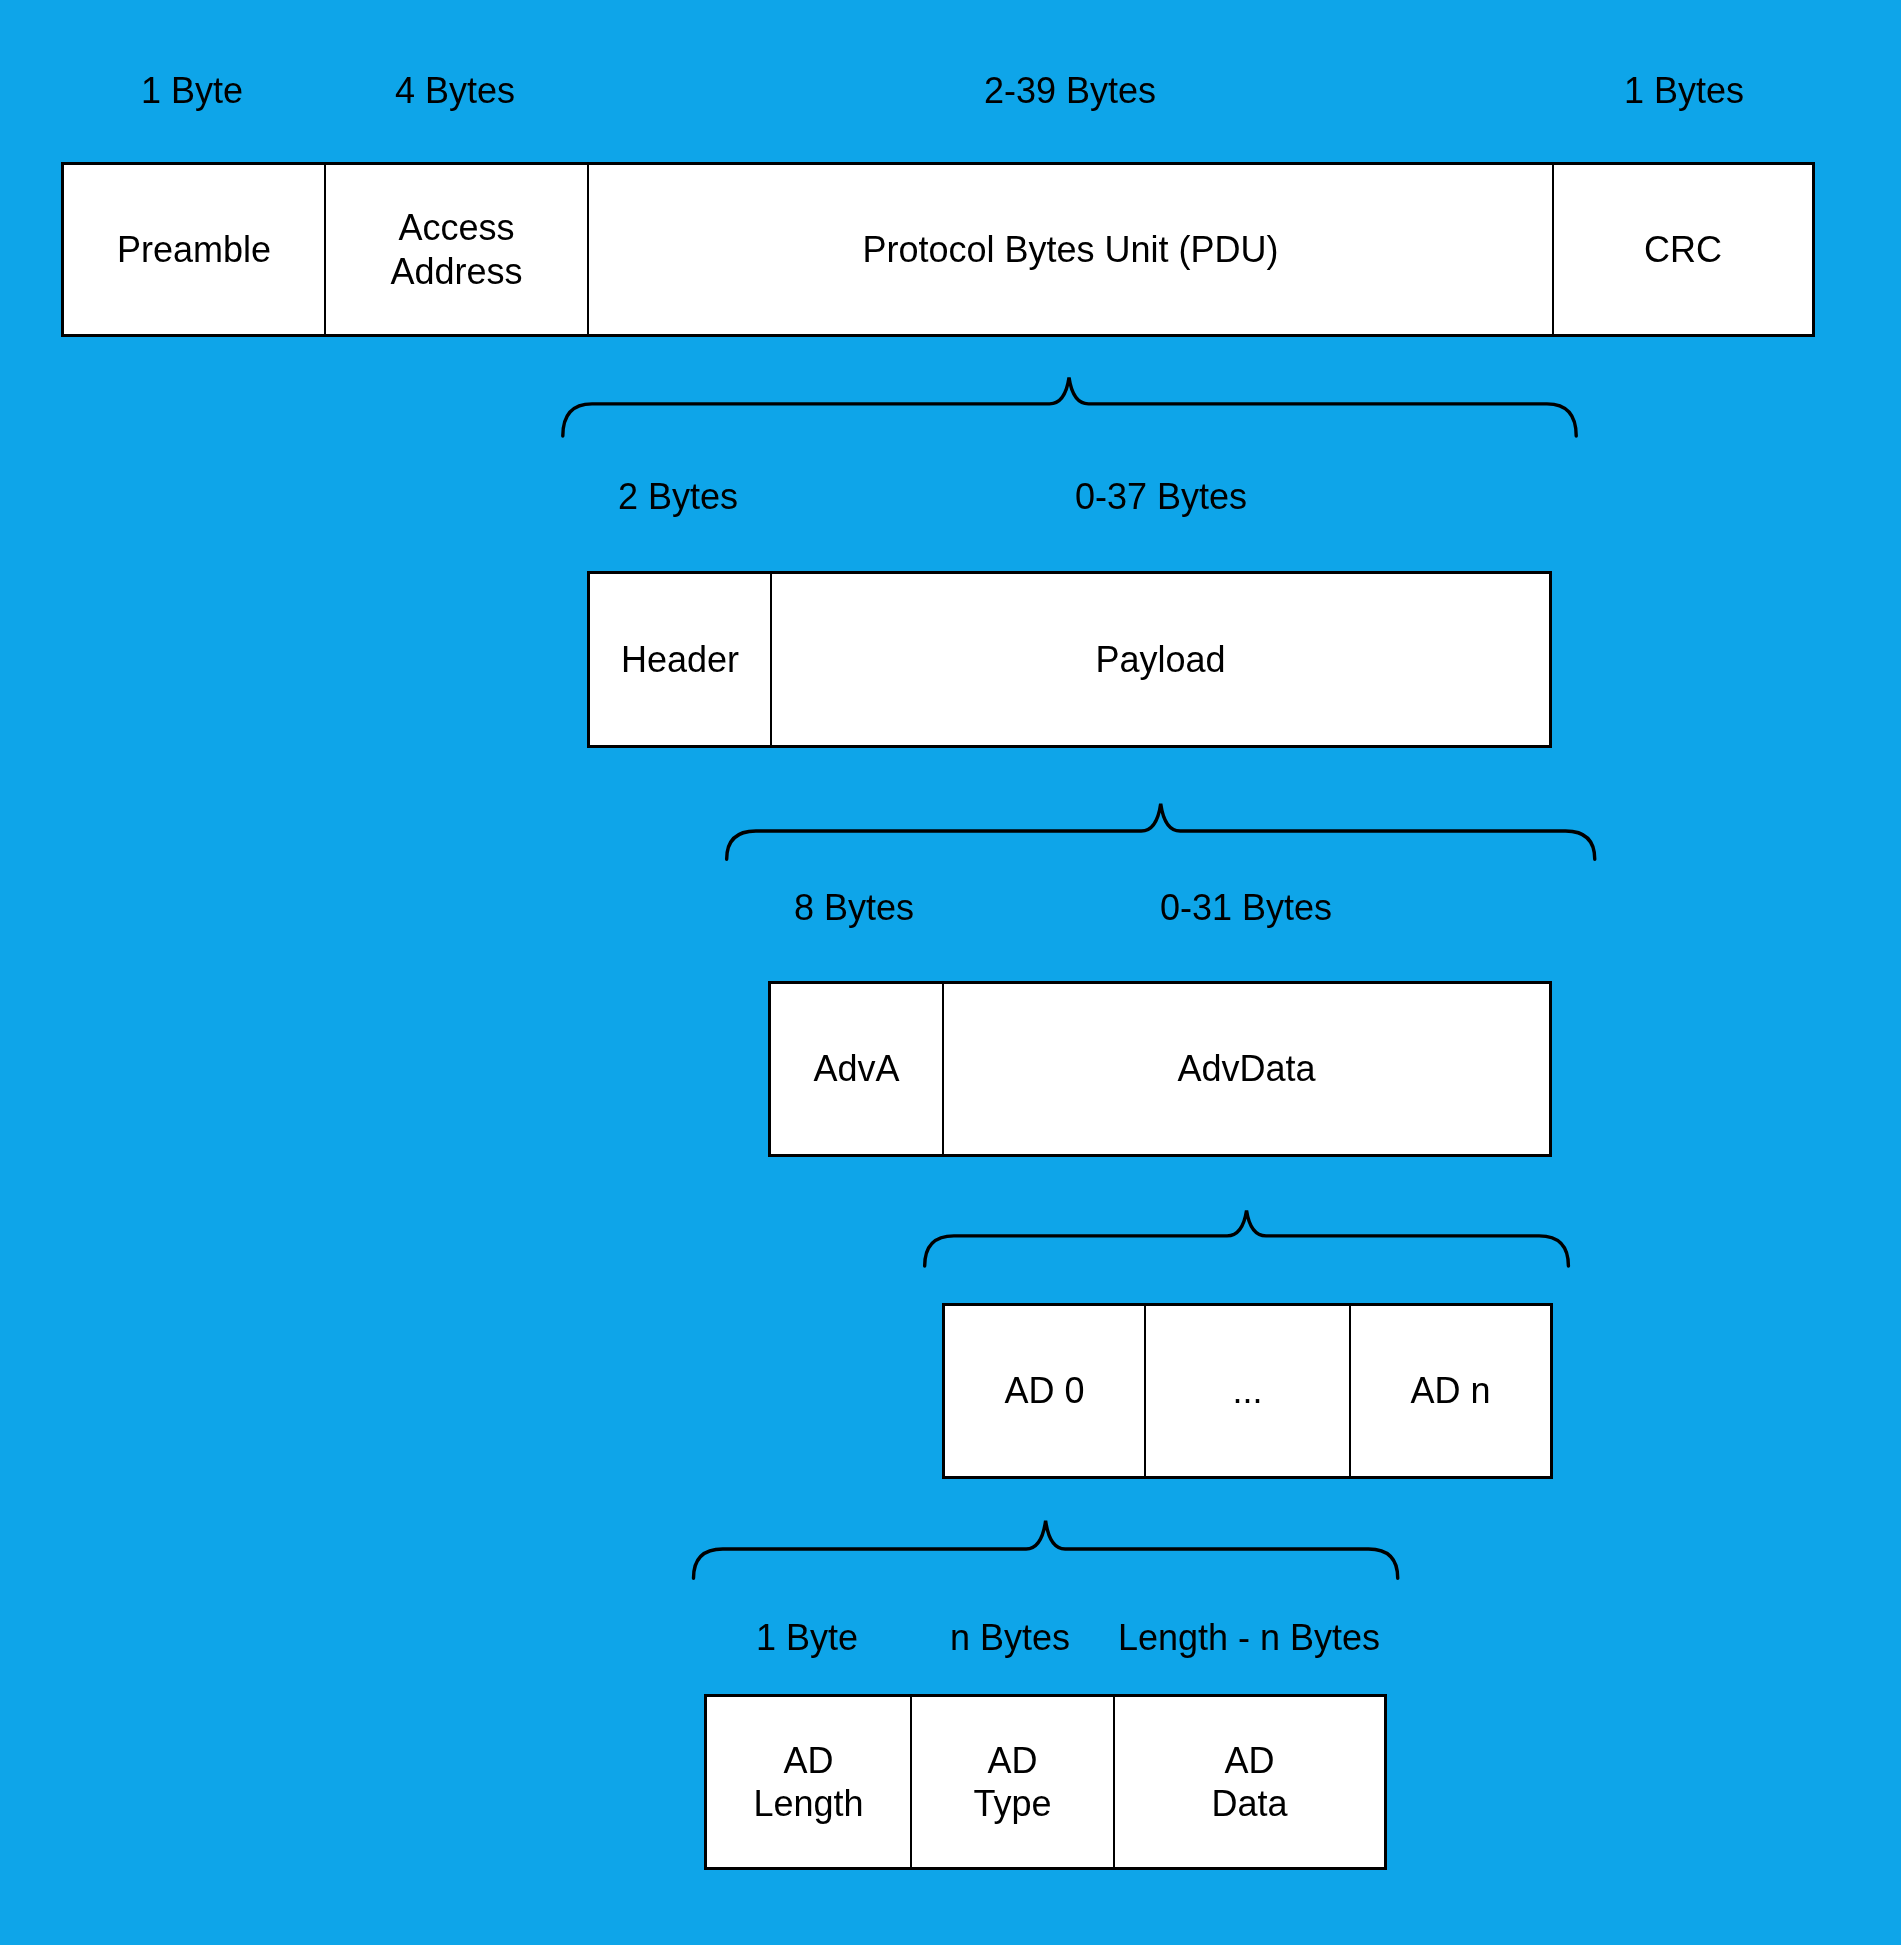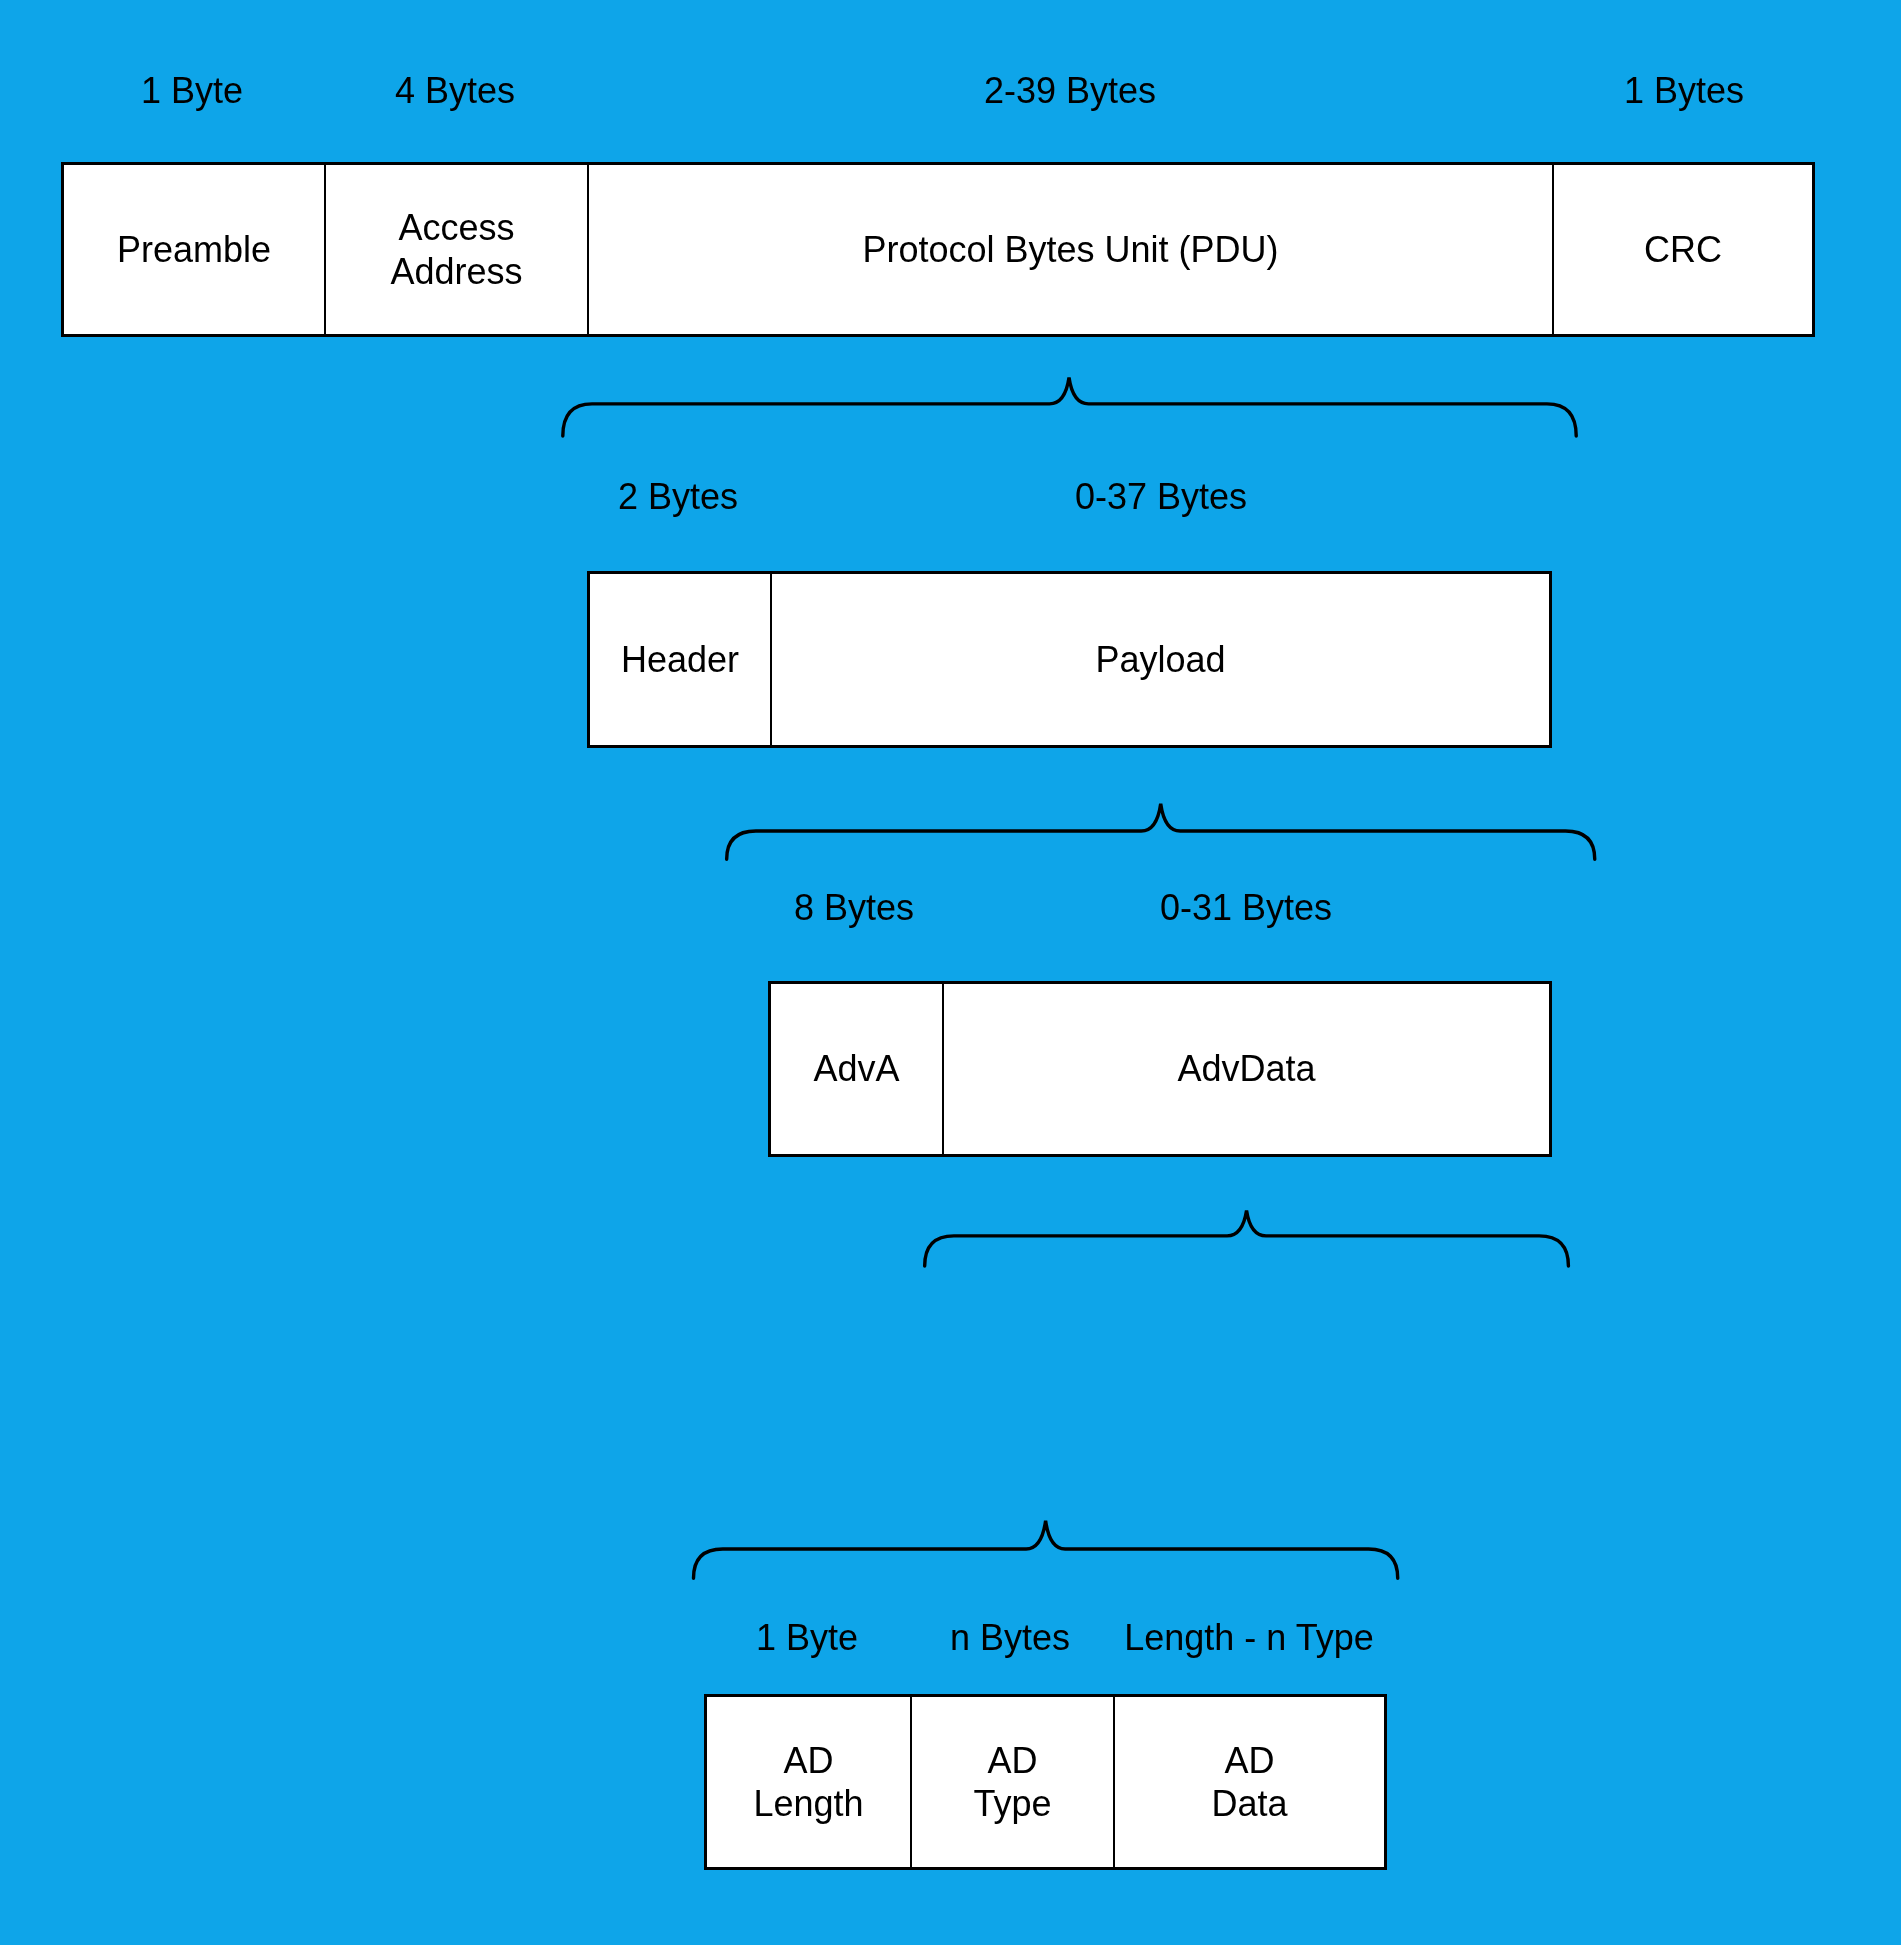--- a/index.html
+++ b/index.html
@@ -97,24 +97,29 @@
   </div>
 
   <div class="size-label" style="left:854px; top:908px">8 Bytes</div>
   <div class="size-label" style="left:1246px; top:908px">0-31 Bytes</div>
 
   <div class="row" style="left:768px; top:981px; width:784px; height:176px">
     <div class="cell" style="width:173px">AdvA</div>
     <div class="cell">AdvData</div>
   </div>
 
+  <div class="row" style="left:942px; top:1303px; width:611px; height:176px">
+    <div class="cell" style="width:201px">AD 0</div>
+    <div class="cell" style="width:205px">...</div>
+    <div class="cell">AD n</div>
+  </div>
 
   <div class="size-label" style="left:807px; top:1638px">1 Byte</div>
   <div class="size-label" style="left:1010px; top:1638px">n Bytes</div>
-  <div class="size-label" style="left:1249px; top:1638px">Length - n Type</div>
+  <div class="size-label" style="left:1249px; top:1638px">Length - n Bytes</div>
 
   <div class="row" style="left:704px; top:1694px; width:683px; height:176px">
     <div class="cell" style="width:205px">AD
 Length</div>
     <div class="cell" style="width:203px">AD
 Type</div>
     <div class="cell">AD
 Data</div>
   </div>
 

